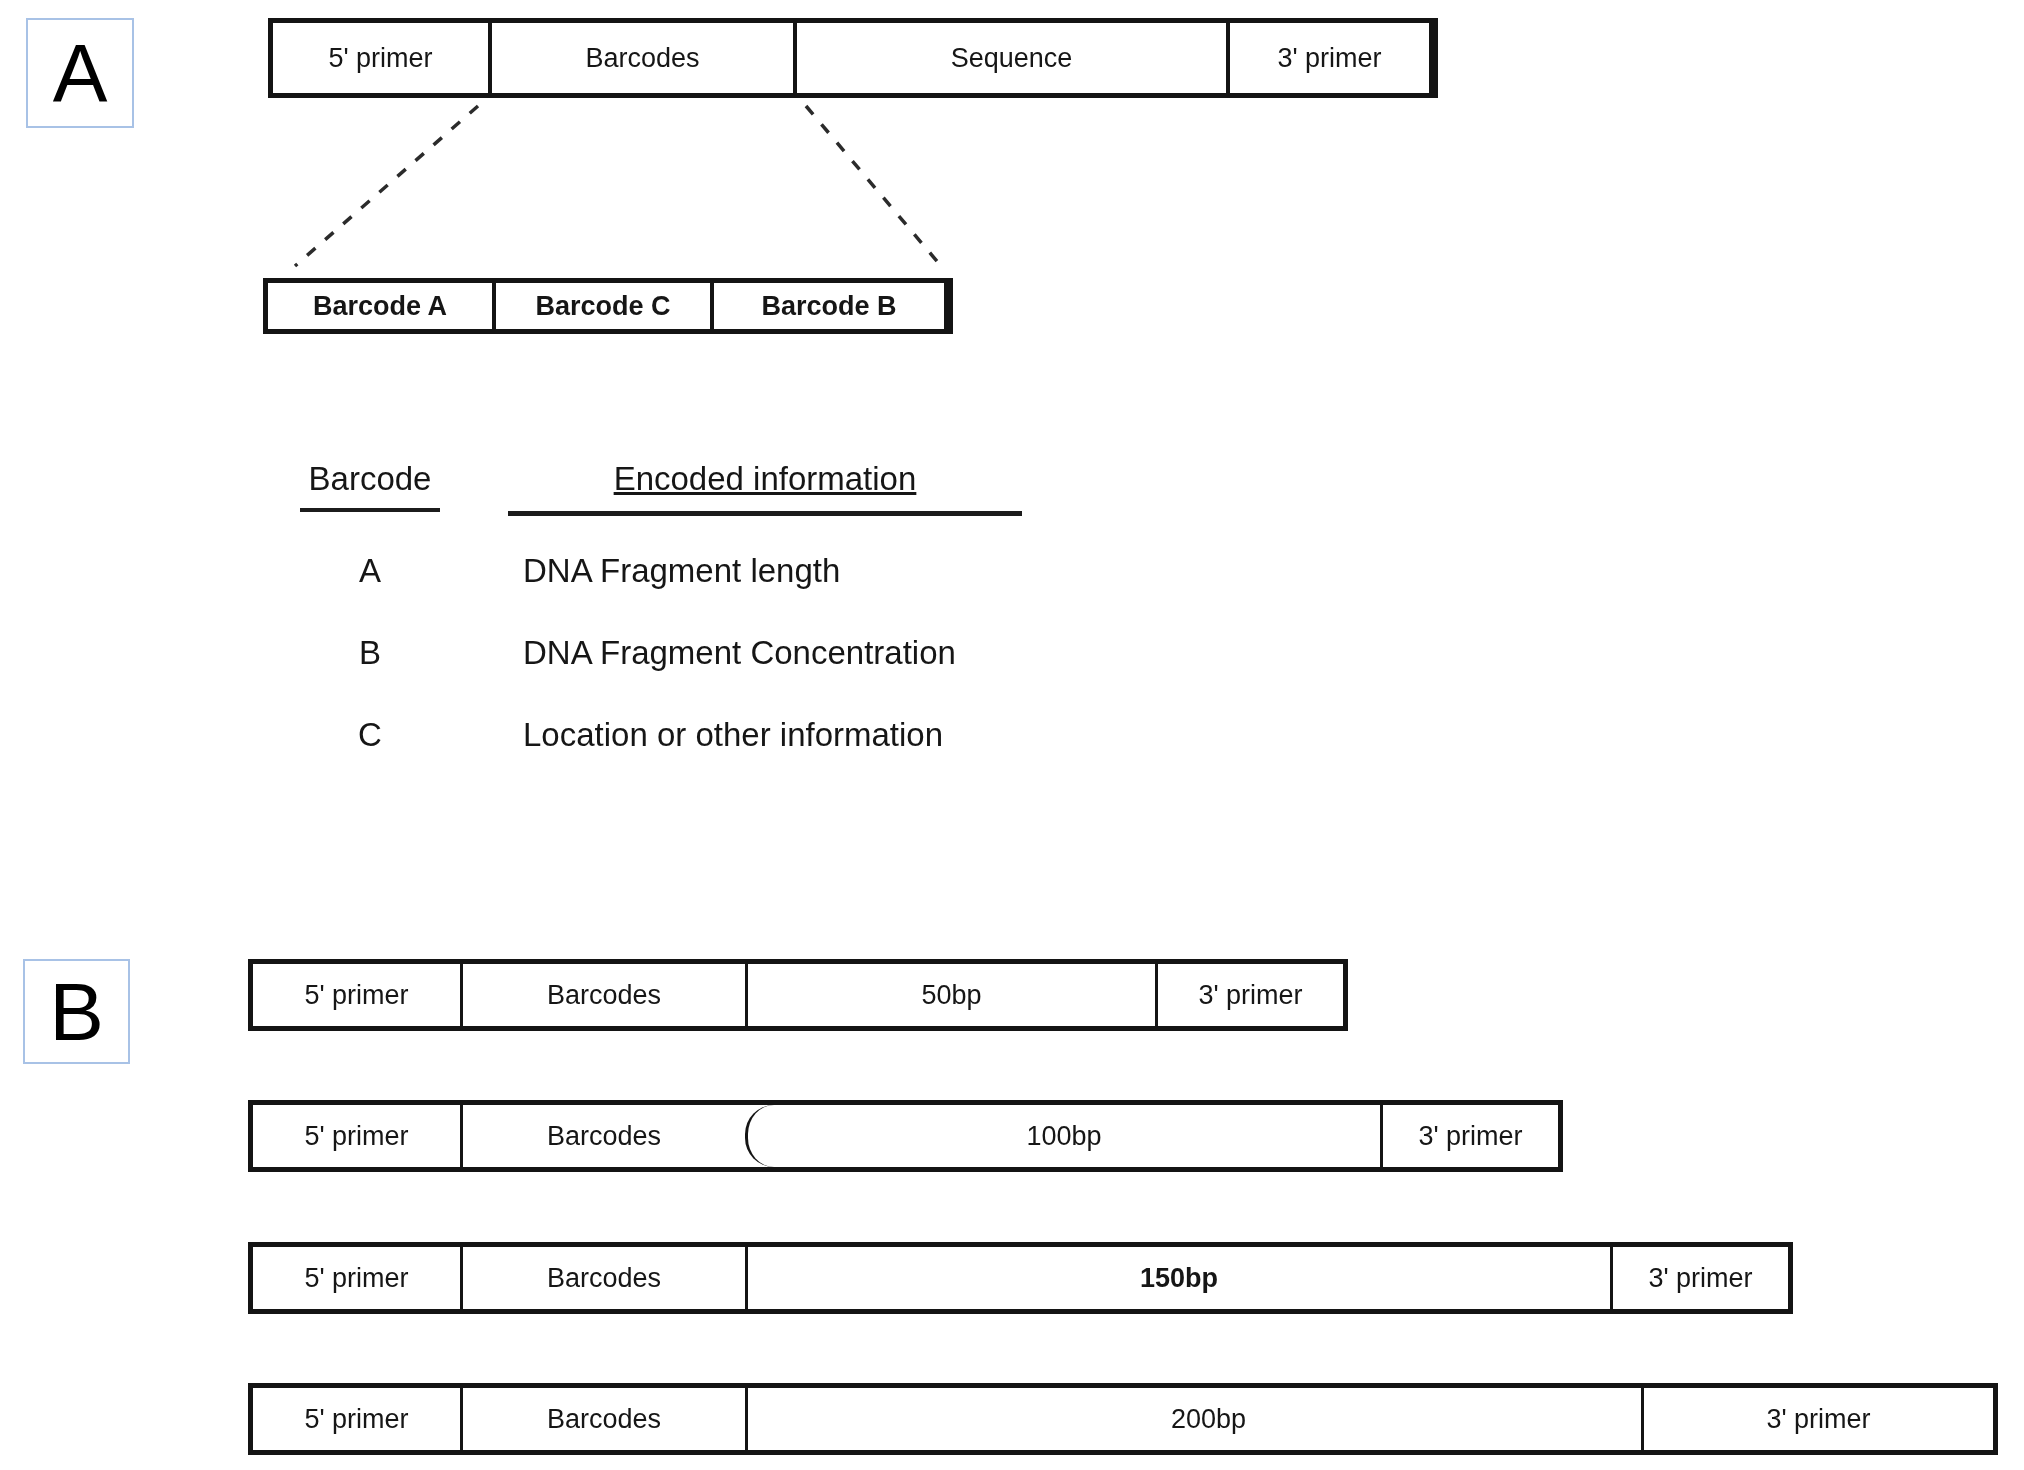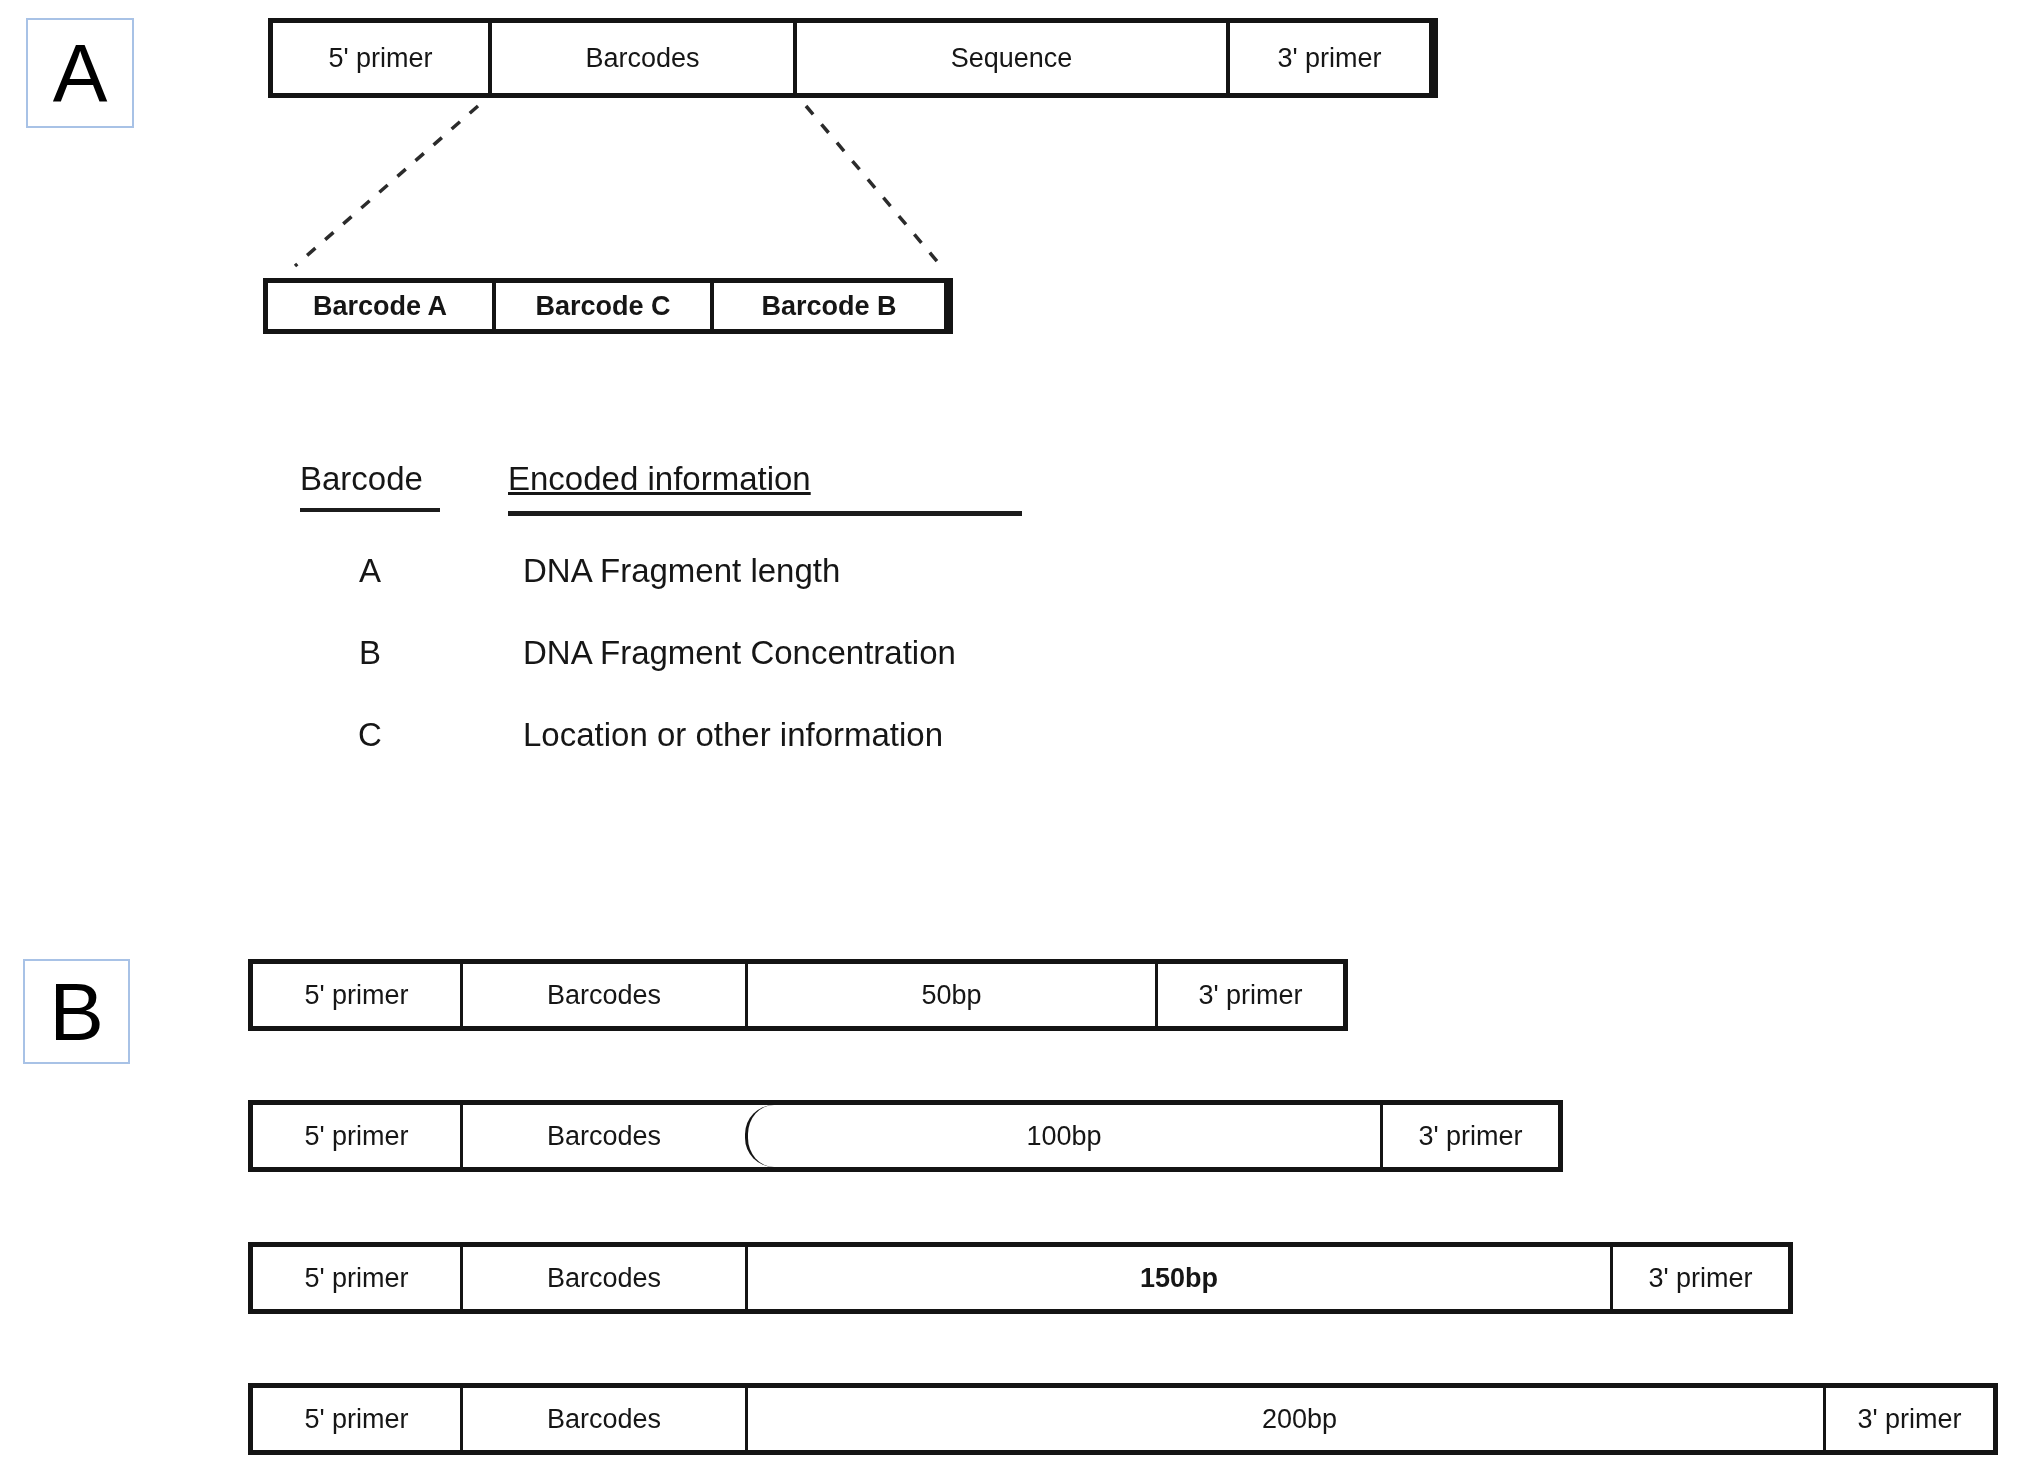--- a/index.html
+++ b/index.html
@@ -40,20 +40,21 @@
     white-space: nowrap;
     color: #161616;
     overflow: hidden;
   }
   .abar .seg + .seg { border-left: 4px solid #141414; }
   .bbar .seg + .seg { border-left: 3px solid #141414; }
   .dashes { position: absolute; left: 0; top: 0; }
   .tbl-h {
     position: absolute;
     font-size: 33px;
+    text-align: center;
     white-space: nowrap;
     color: #161616;
   }
   .rule { position: absolute; background: #1c1c1c; }
   .tbl-letter {
     position: absolute;
     left: 300px;
     width: 140px;
     text-align: center;
     font-size: 33px;
@@ -126,17 +127,17 @@
   <div class="bar bbar" style="left:248px; top:1242px; width:1545px; height:72px;">
     <div class="seg" style="width:207px;">5' primer</div>
     <div class="seg" style="width:285px;">Barcodes</div>
     <div class="seg" style="width:865px;font-weight:bold;">150bp</div>
     <div class="seg" style="flex:1;">3' primer</div>
   </div>
 
   <div class="bar bbar" style="left:248px; top:1383px; width:1750px; height:72px;">
     <div class="seg" style="width:207px;">5' primer</div>
     <div class="seg" style="width:285px;">Barcodes</div>
-    <div class="seg" style="width:1078px;padding-left:28px;">200bp</div>
+    <div class="seg" style="width:896px;padding-left:28px;">200bp</div>
     <div class="seg" style="flex:1;">3' primer</div>
   </div>
 
 </div>
 
 </body></html>

